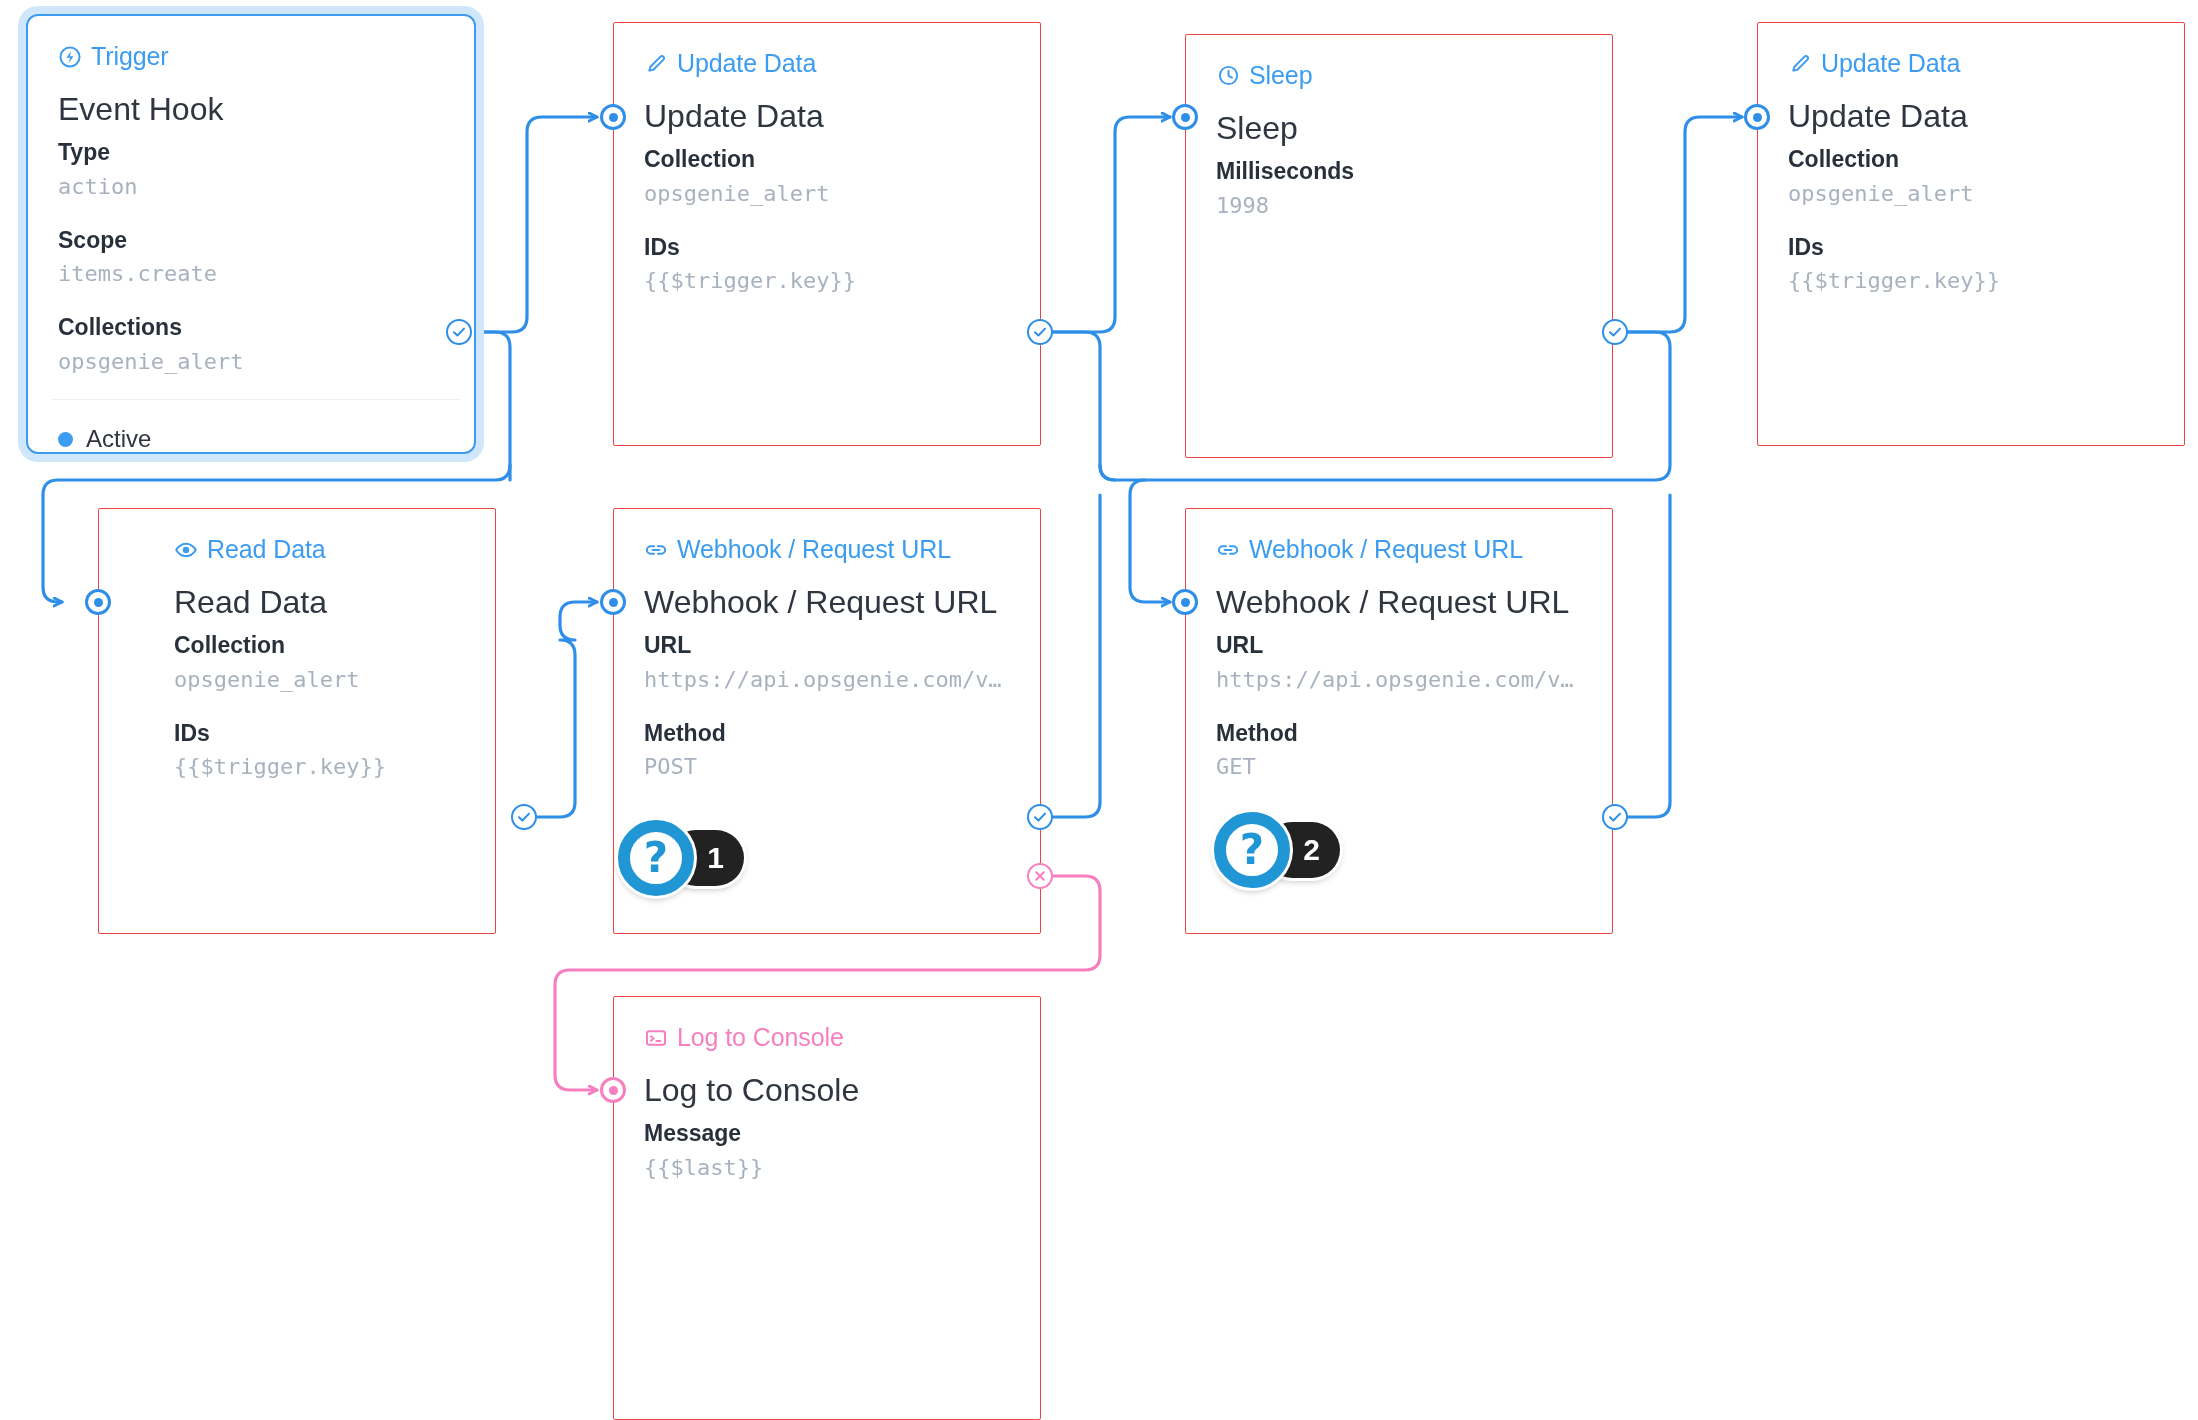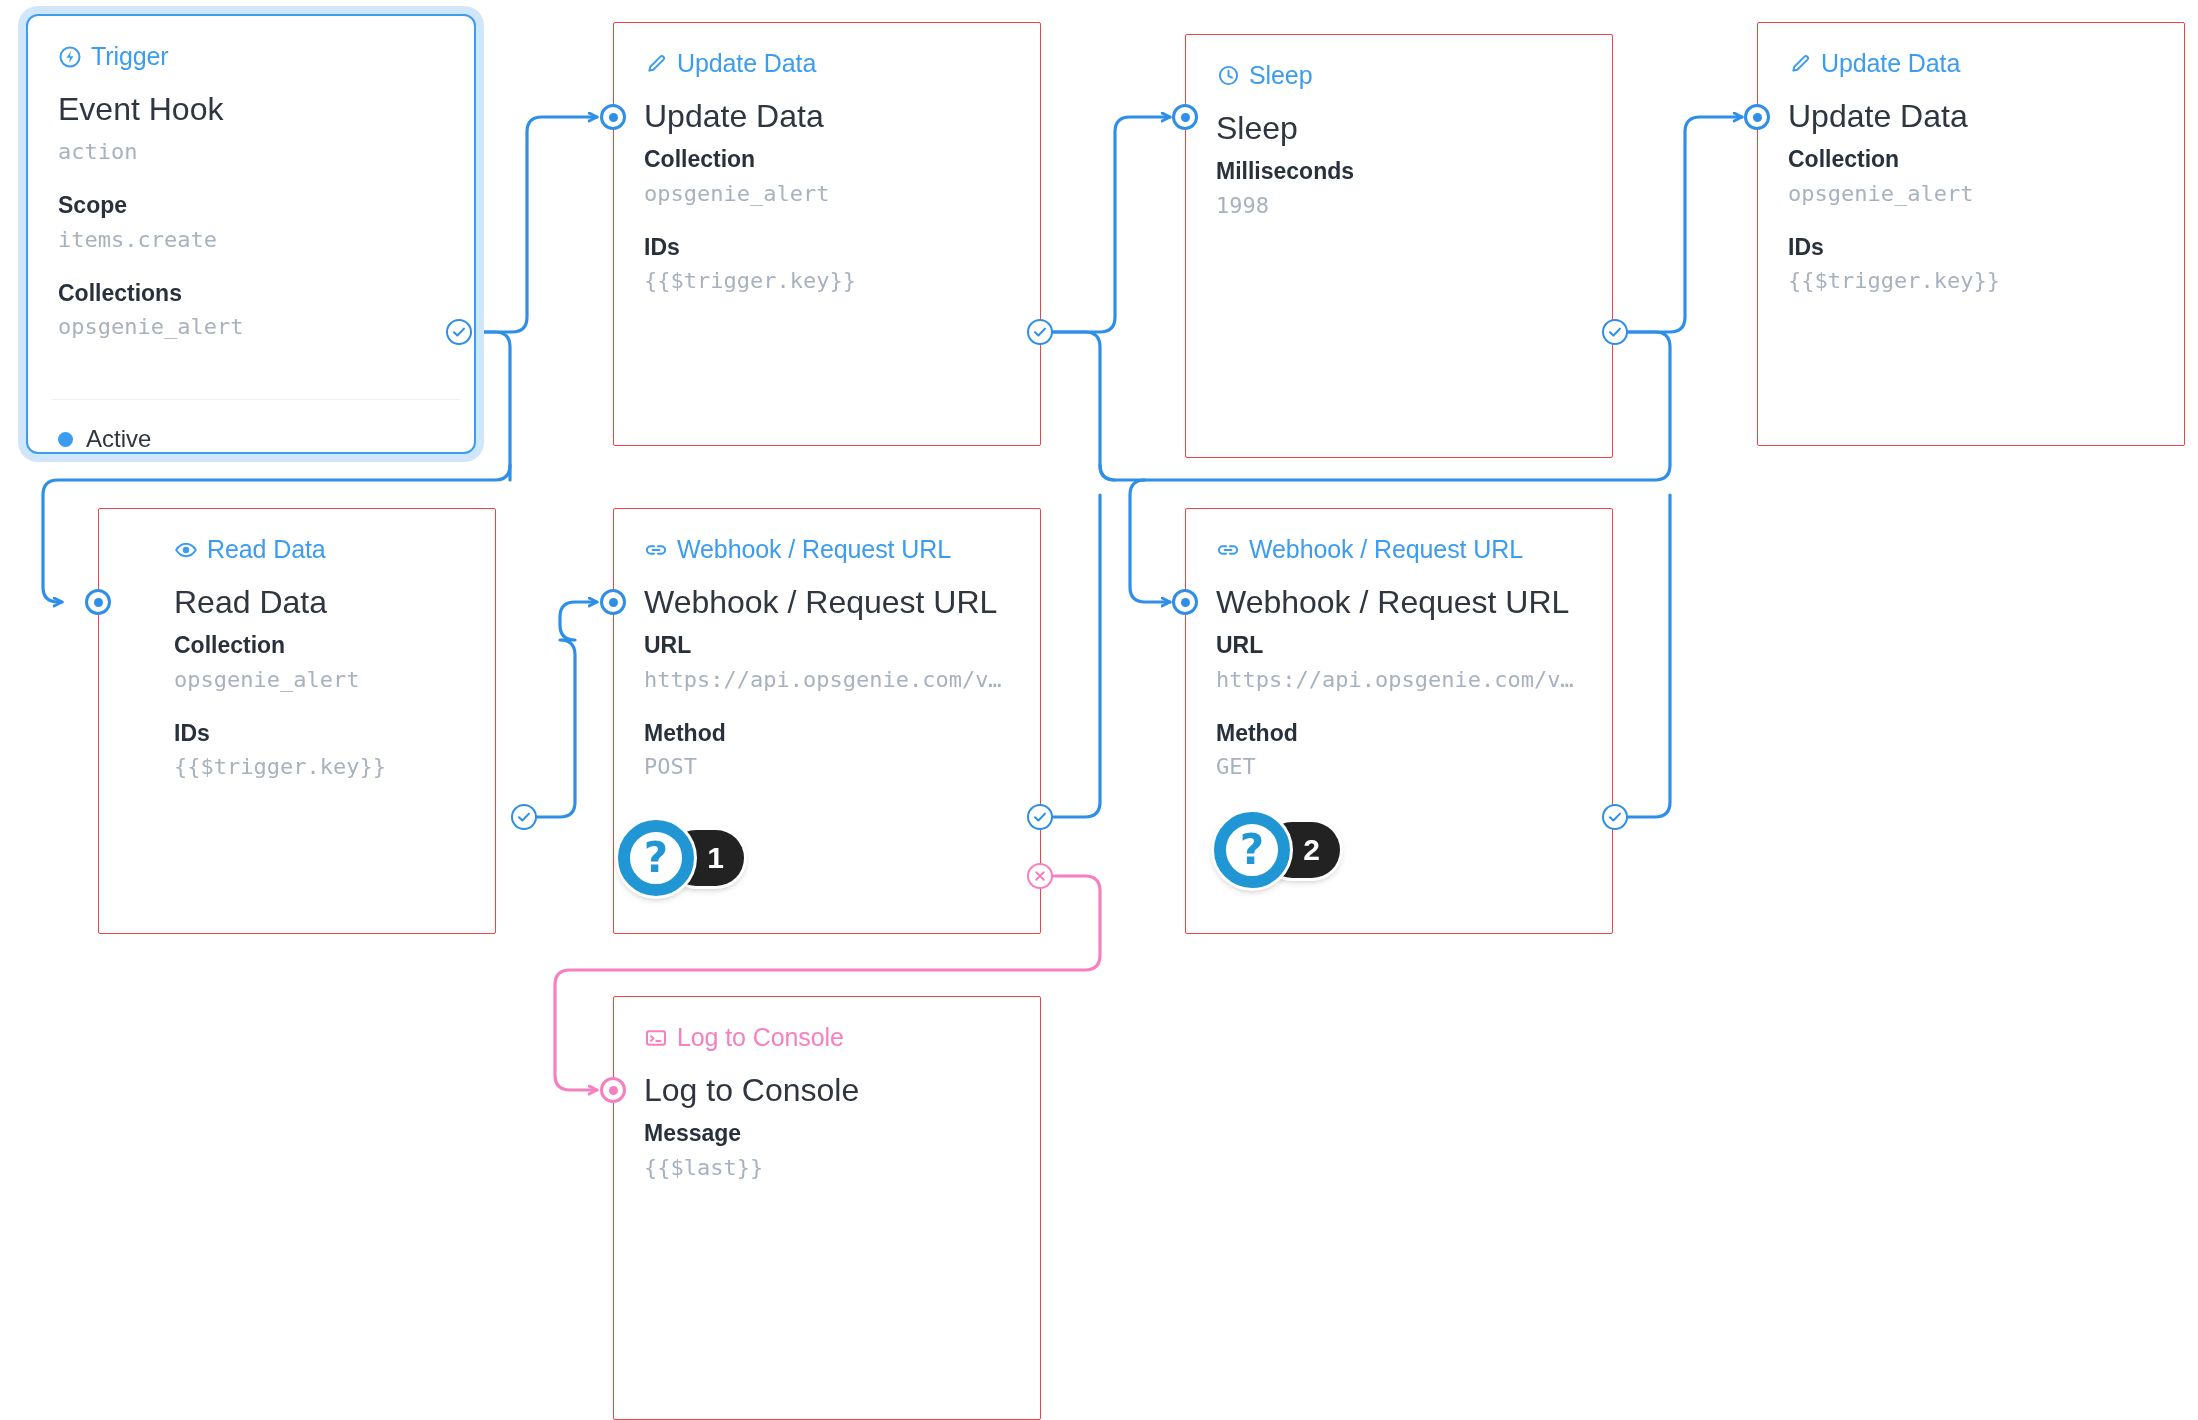--- a/index.html
+++ b/index.html
@@ -219,20 +219,21 @@
       <span class="head-ico">
         <svg width="24" height="24" viewBox="0 0 24 24" fill="none" stroke="#3b9cf0" stroke-width="2">
           <circle cx="12" cy="12" r="9.5"></circle>
           <path d="M13 6 L8.5 12.8 H12 L11 18 L15.5 11.2 H12 Z" fill="#3b9cf0" stroke="none"></path>
         </svg>
       </span>
       <span>Trigger</span>
     </div>
     <div class="card-body">
       <div class="row-title">Event Hook</div>
+      <div class="field-label">Type</div>
       <div class="field-value">action</div>
       <div class="gap"></div>
       <div class="field-label">Scope</div>
       <div class="field-value">items.create</div>
       <div class="gap"></div>
       <div class="field-label">Collections</div>
       <div class="field-value">opsgenie_alert</div>
     </div>
     <div class="divider" style="top:383px;"></div>
     <div class="status-row" style="top:409px;">

